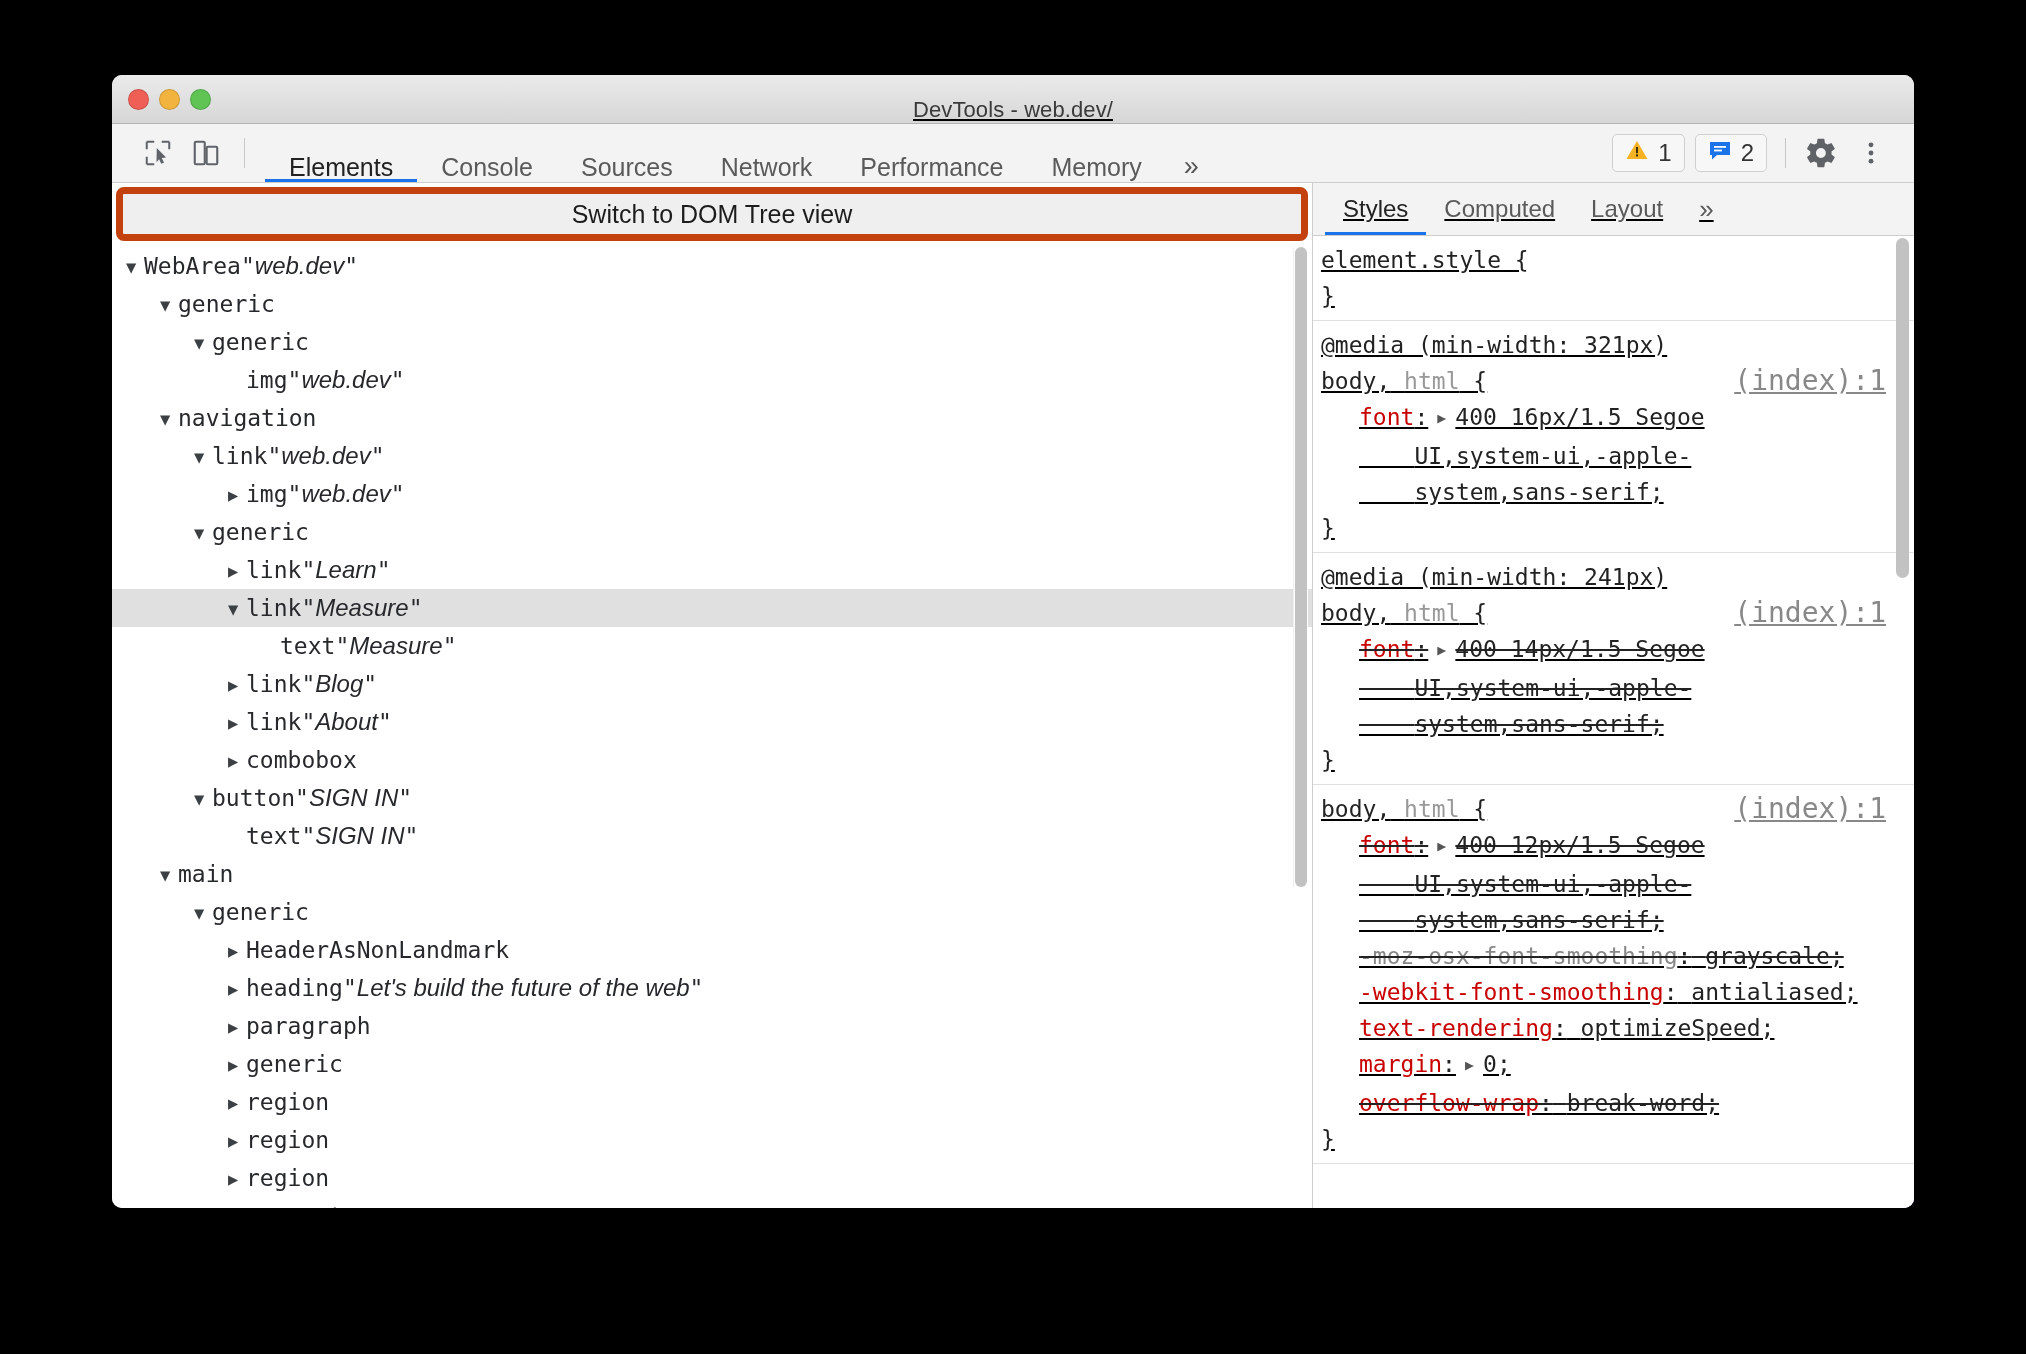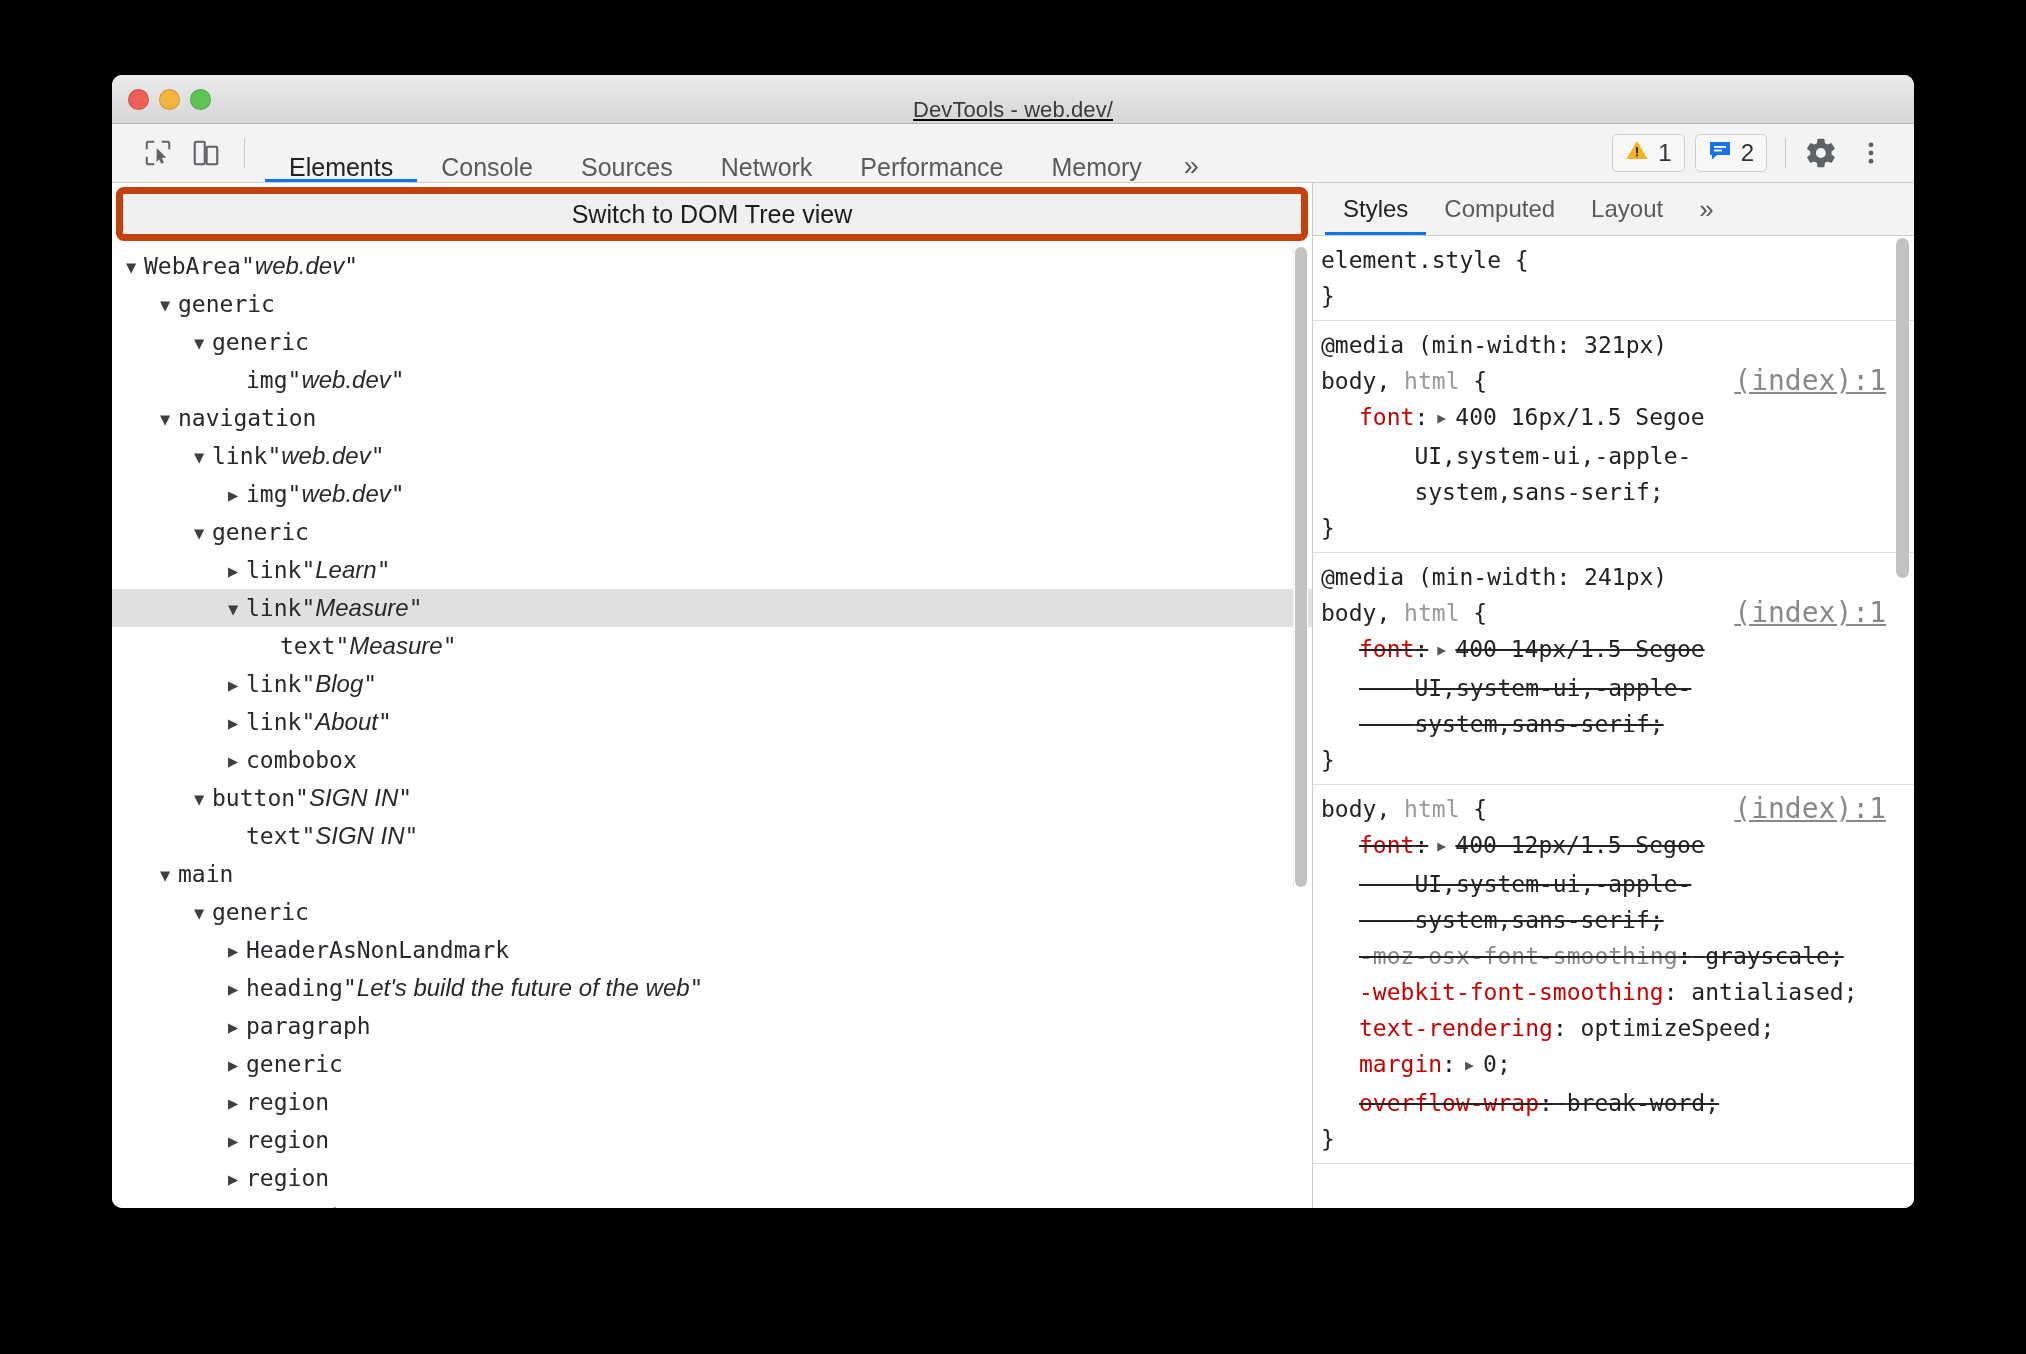--- a/index.html
+++ b/index.html
@@ -215,20 +215,21 @@
     border-radius: 7px;
   }
 
   
   #right-pane {
     flex: 1 1 auto;
     display: flex;
     flex-direction: column;
     min-width: 0;
     background: #f0abfc;
+    text-decoration: underline;
   }
   #side-tabs {
     height: 52px;
     flex: 0 0 52px;
     background: #f3f3f3;
     border-bottom: 1px solid #cdcdcd;
     display: flex;
     align-items: stretch;
     padding-left: 12px;
   }

